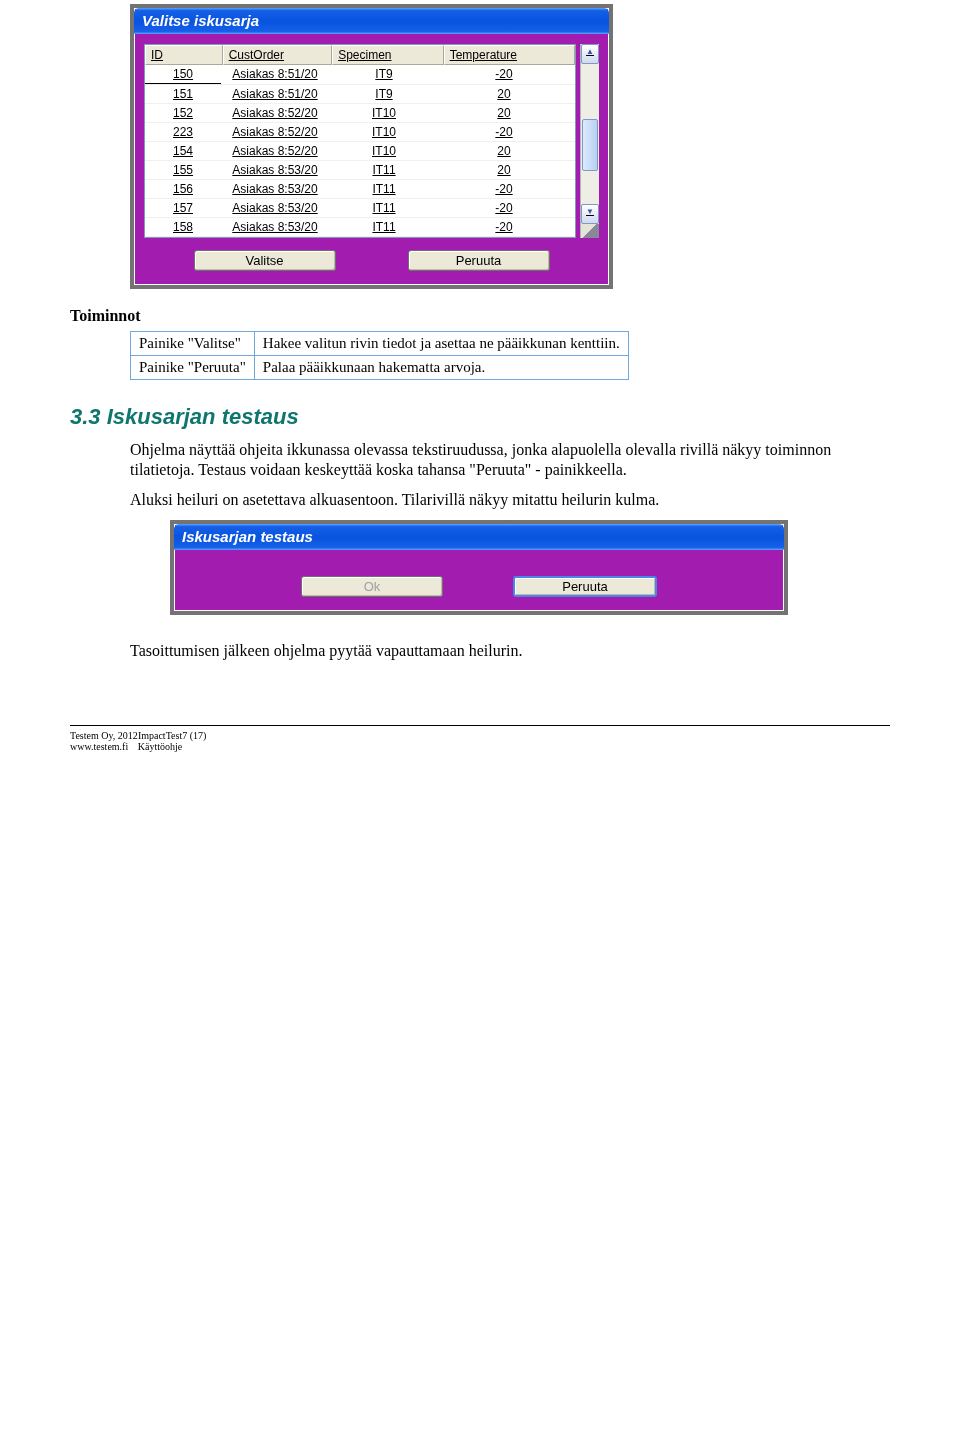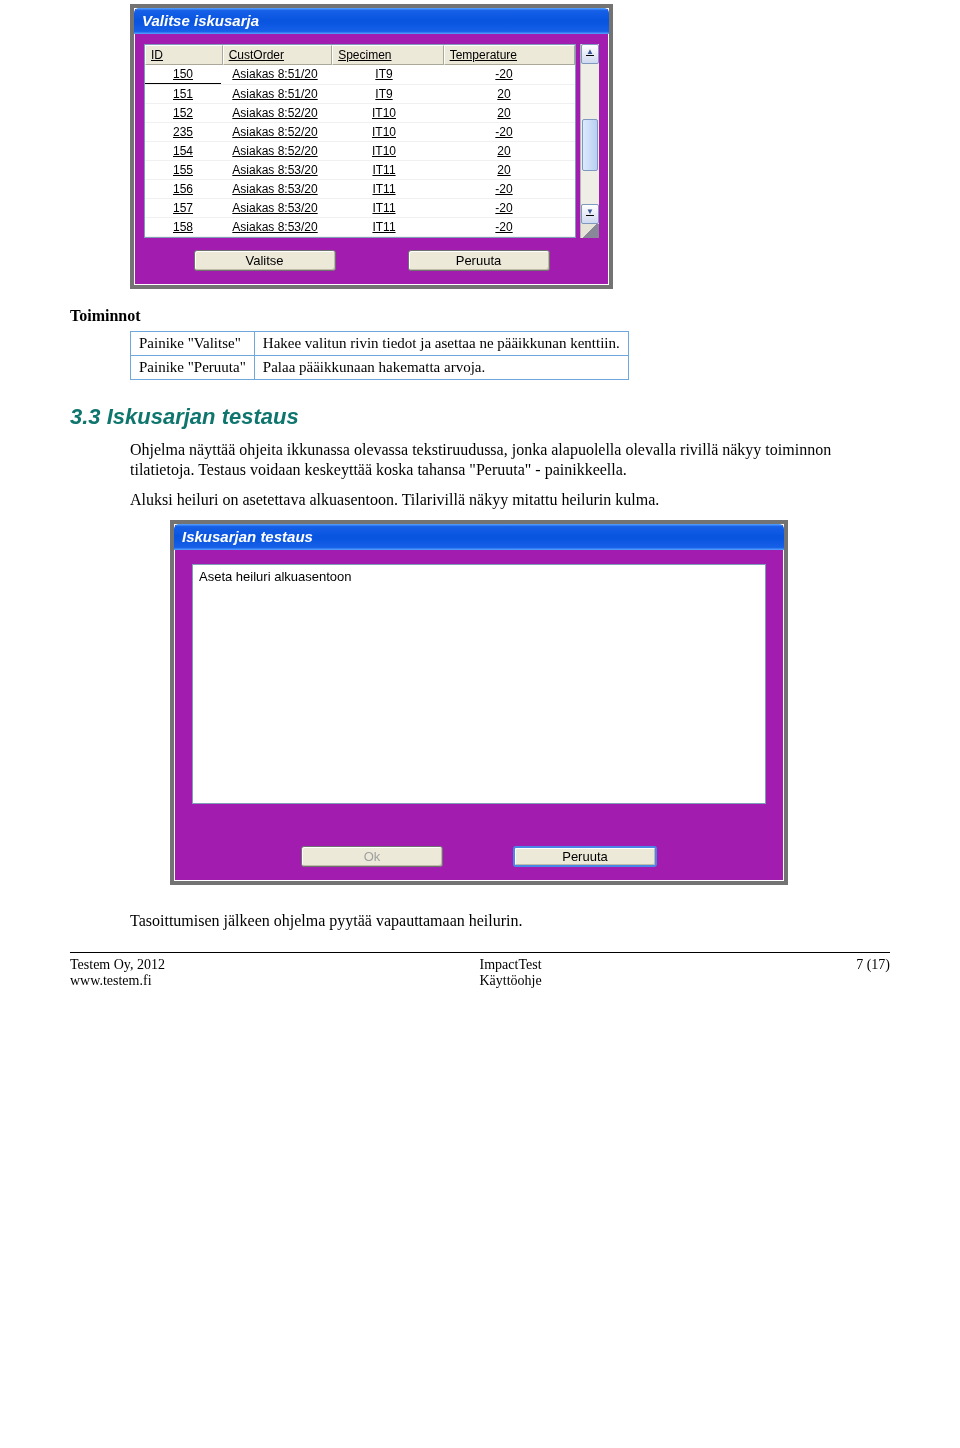--- a/index.html
+++ b/index.html
@@ -158,25 +158,24 @@
     height: 230px;
     font-size:13px;
     margin-bottom: 30px;
   }
   .status-line {
     margin: 10px 0 10px 3px;
     font-size:13px;
   }
   .footer-line {
     border-top: 1px solid #000;
-    margin-top: 21px;
+    margin-top: 64px;
     padding-top: 4px;
     display: flex;
-    justify-content: space-between;
-    font-size: 14px;
+    font-size: 10px;
   }
 </style>
 </head>
 <body>
 
 <div class="page">
 
   <div class="indent" style="margin-top:4px;">
     <div class="xp-dialog">
       <div class="xp-titlebar">Valitse iskusarja</div>
@@ -202,21 +201,21 @@
                   <div class="col spec">IT9</div>
                   <div class="col temp">20</div>
                 </div>
                 <div class="lv-row">
                   <div class="col id">152</div>
                   <div class="col cust">Asiakas 8:52/20</div>
                   <div class="col spec">IT10</div>
                   <div class="col temp">20</div>
                 </div>
                 <div class="lv-row">
-                  <div class="col id">235</div>
+                  <div class="col id">223</div>
                   <div class="col cust">Asiakas 8:52/20</div>
                   <div class="col spec">IT10</div>
                   <div class="col temp">-20</div>
                 </div>
                 <div class="lv-row">
                   <div class="col id">154</div>
                   <div class="col cust">Asiakas 8:52/20</div>
                   <div class="col spec">IT10</div>
                   <div class="col temp">20</div>
                 </div>
@@ -282,21 +281,20 @@
 
   <div class="indent">
     <p class="body">Ohjelma näyttää ohjeita ikkunassa olevassa tekstiruudussa, jonka alapuolella olevalla rivillä näkyy toiminnon tilatietoja. Testaus voidaan keskeyttää koska tahansa "Peruuta" - painikkeella.</p>
     <p class="body">Aluksi heiluri on asetettava alkuasentoon. Tilarivillä näkyy mitattu heilurin kulma.</p>
   </div>
 
   <div class="indent" style="margin-left:40px;">
     <div class="xp-dialog dialog2">
       <div class="xp-titlebar">Iskusarjan testaus</div>
       <div class="xp-body" style="padding:14px 18px 10px 18px;">
-        <div class="memo">Aseta heiluri alkuasentoon</div>
         <div class="xp-buttons" style="gap:70px;">
           <div class="xp-btn disabled">Ok</div>
           <div class="xp-btn default">Peruuta</div>
         </div>
       </div>
     </div>
   </div>
 
   <div class="indent">
     <p class="body" style="margin-top:26px;">Tasoittumisen jälkeen ohjelma pyytää vapauttamaan heilurin.</p>

